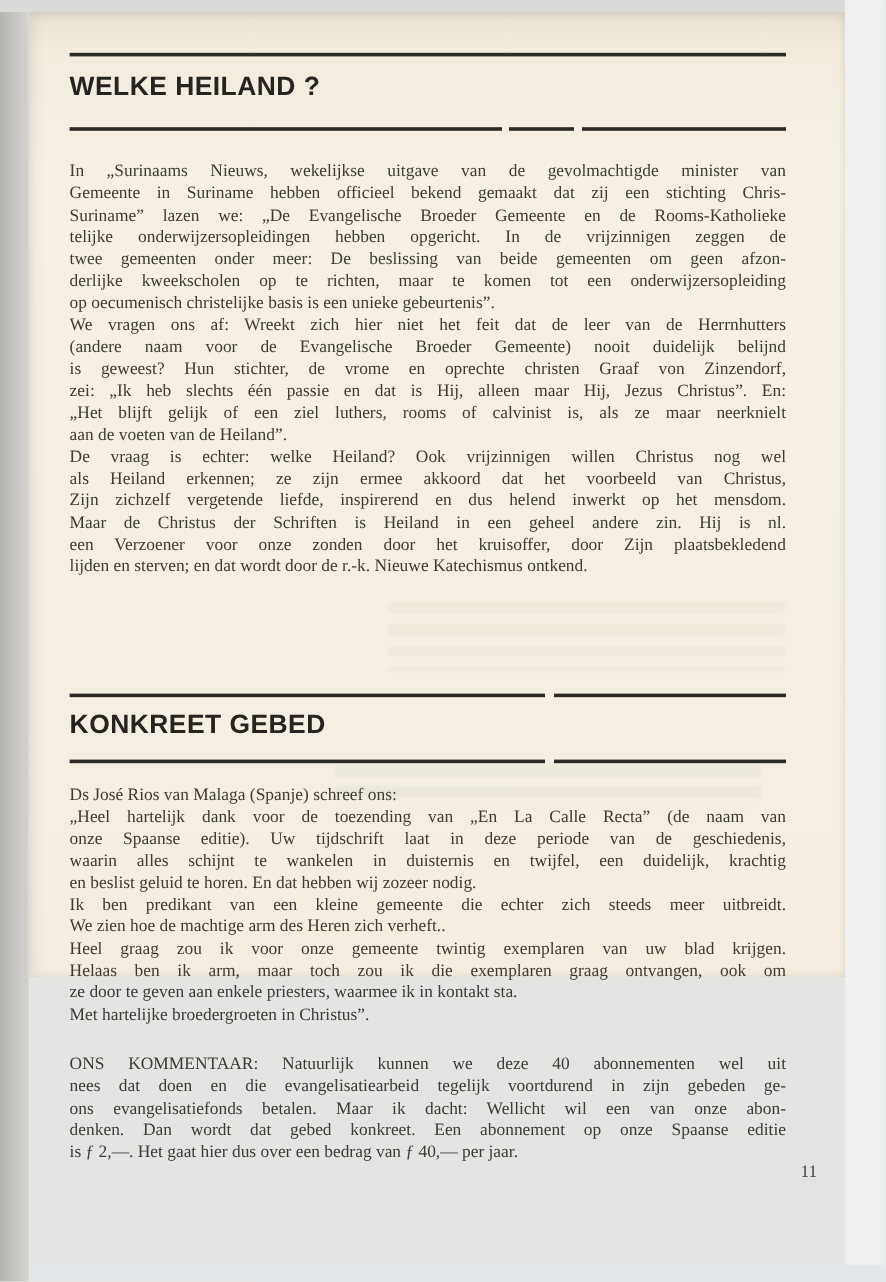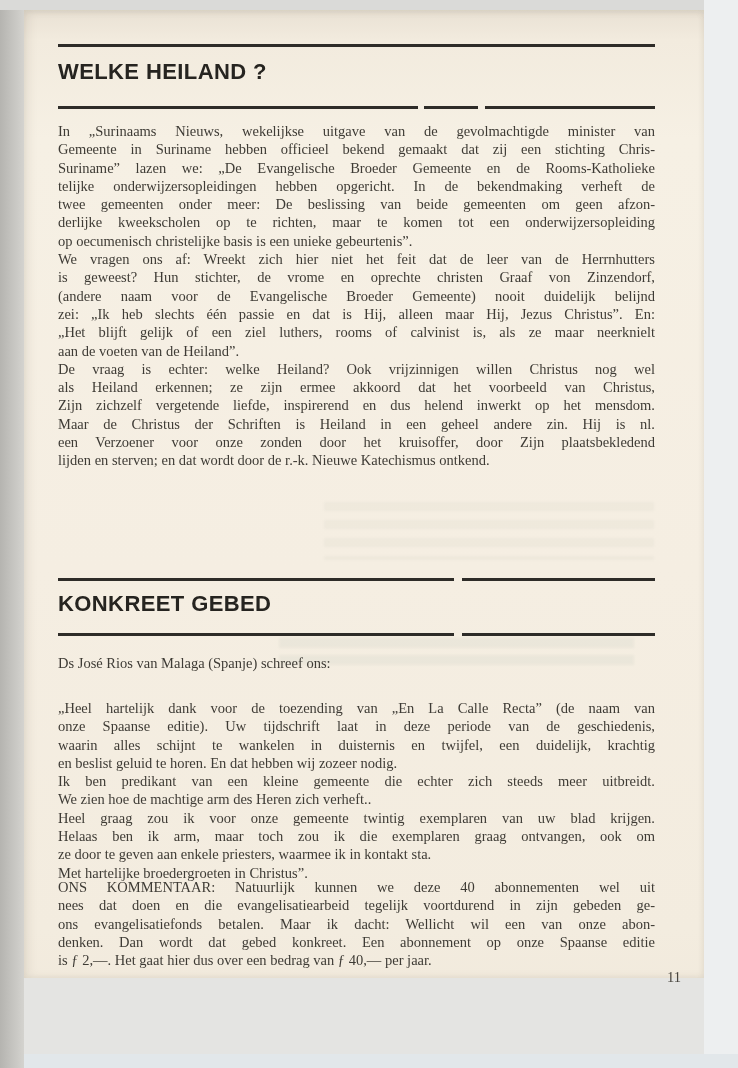--- a/index.html
+++ b/index.html
@@ -9,21 +9,21 @@
     background:#e4e4e2;
     font-family:"Liberation Serif", serif;
   }
   .band-left  { position:absolute; left:0; top:0; width:24px; height:1068px;
                 background:linear-gradient(90deg,#b5b4b0 0%,#c6c5c1 55%,#d4d3cf 100%); }
   .band-top   { position:absolute; left:0; top:0; width:738px; height:10px; background:#dadad8; }
   .band-right { position:absolute; left:704px; top:0; width:34px; height:1068px; background:#edeff0; }
   .band-bottom{ position:absolute; left:24px; top:1054px; width:714px; height:14px; background:#e2e7ea; }
 
   .page {
-    position:absolute; left:24px; top:10px; width:680px; height:968px;
+    position:absolute; left:24px; top:10px; width:680px; height:804px;
     background:linear-gradient(180deg,#e9e1d4 0px,#f2ebde 30px,#f6f0e4 130px,#f5eee2 560px,#f3ecdf 920px,#f0e8da 1044px);
     box-shadow:inset 5px 0 10px rgba(80,70,50,0.08), inset -2px 0 6px rgba(80,70,50,0.04),
                inset 0 3px 6px rgba(80,70,50,0.05);
   }
 
   .rule { position:absolute; left:34px; width:597px; height:2.5px; background:#2e2c28; }
   .rule.gapA { background:linear-gradient(90deg,#2e2c28 0 360px,rgba(46,44,40,0) 360px 366px,
                #2e2c28 366px 420px,rgba(46,44,40,0) 420px 427px,#2e2c28 427px 100%); }
   .rule.gapB { background:linear-gradient(90deg,#2e2c28 0 396px,rgba(46,44,40,0) 396px 404px,
                #2e2c28 404px 100%); }
@@ -56,52 +56,52 @@
 <div class="band-top"></div>
 <div class="band-right"></div>
 <div class="band-bottom"></div>
 
 <div class="page">
 
   <div class="rule" style="top:34px"></div>
   <h1 class="sec-title" style="top:49px">WELKE HEILAND ?</h1>
   <div class="rule gapA" style="top:96px"></div>
 
-  <div class="para" style="top:112px">
+  <div class="para" style="top:124px">
     <div class="line">In „Surinaams Nieuws, wekelijkse uitgave van de gevolmachtigde minister van</div>
     <div class="line">Gemeente in Suriname hebben officieel bekend gemaakt dat zij een stichting Chris-</div>
     <div class="line">Suriname” lazen we: „De Evangelische Broeder Gemeente en de Rooms-Katholieke</div>
-    <div class="line">telijke onderwijzersopleidingen hebben opgericht. In de bekendmaking verheft de</div>
+    <div class="line">telijke onderwijzersopleidingen hebben opgericht. In de vrijzinnigen zeggen de</div>
     <div class="line">twee gemeenten onder meer: De beslissing van beide gemeenten om geen afzon-</div>
     <div class="line">derlijke kweekscholen op te richten, maar te komen tot een onderwijzersopleiding</div>
     <div class="line e">op oecumenisch christelijke basis is een unieke gebeurtenis”.</div>
     <div class="line">We vragen ons af: Wreekt zich hier niet het feit dat de leer van de Herrnhutters</div>
+    <div class="line">(andere naam voor de Evangelische Broeder Gemeente) nooit duidelijk belijnd</div>
     <div class="line">is geweest? Hun stichter, de vrome en oprechte christen Graaf von Zinzendorf,</div>
-    <div class="line">(andere naam voor de Evangelische Broeder Gemeente) nooit duidelijk belijnd</div>
     <div class="line">zei: „Ik heb slechts één passie en dat is Hij, alleen maar Hij, Jezus Christus”. En:</div>
     <div class="line">„Het blijft gelijk of een ziel luthers, rooms of calvinist is, als ze maar neerknielt</div>
     <div class="line e">aan de voeten van de Heiland”.</div>
     <div class="line">De vraag is echter: welke Heiland? Ook vrijzinnigen willen Christus nog wel</div>
     <div class="line">als Heiland erkennen; ze zijn ermee akkoord dat het voorbeeld van Christus,</div>
     <div class="line">Zijn zichzelf vergetende liefde, inspirerend en dus helend inwerkt op het mensdom.</div>
     <div class="line">Maar de Christus der Schriften is Heiland in een geheel andere zin. Hij is nl.</div>
     <div class="line">een Verzoener voor onze zonden door het kruisoffer, door Zijn plaatsbekledend</div>
     <div class="line e">lijden en sterven; en dat wordt door de r.-k. Nieuwe Katechismus ontkend.</div>
   </div>
 
   <div class="ghost ghost1"></div>
   <div class="ghost ghost2"></div>
 
   <div class="rule gapB" style="top:568px"></div>
   <h1 class="sec-title" style="top:581px">KONKREET GEBED</h1>
   <div class="rule gapB" style="top:623px"></div>
 
   <div class="intro" style="top:644px">Ds José Rios van Malaga (Spanje) schreef ons:</div>
 
-  <div class="para" style="top:689px">
+  <div class="para" style="top:662px">
     <div class="line">„Heel hartelijk dank voor de toezending van „En La Calle Recta” (de naam van</div>
     <div class="line">onze Spaanse editie). Uw tijdschrift laat in deze periode van de geschiedenis,</div>
     <div class="line">waarin alles schijnt te wankelen in duisternis en twijfel, een duidelijk, krachtig</div>
     <div class="line e">en beslist geluid te horen. En dat hebben wij zozeer nodig.</div>
     <div class="line">Ik ben predikant van een kleine gemeente die echter zich steeds meer uitbreidt.</div>
     <div class="line e">We zien hoe de machtige arm des Heren zich verheft..</div>
     <div class="line">Heel graag zou ik voor onze gemeente twintig exemplaren van uw blad krijgen.</div>
     <div class="line">Helaas ben ik arm, maar toch zou ik die exemplaren graag ontvangen, ook om</div>
     <div class="line e">ze door te geven aan enkele priesters, waarmee ik in kontakt sta.</div>
     <div class="line e">Met hartelijke broedergroeten in Christus”.</div>

